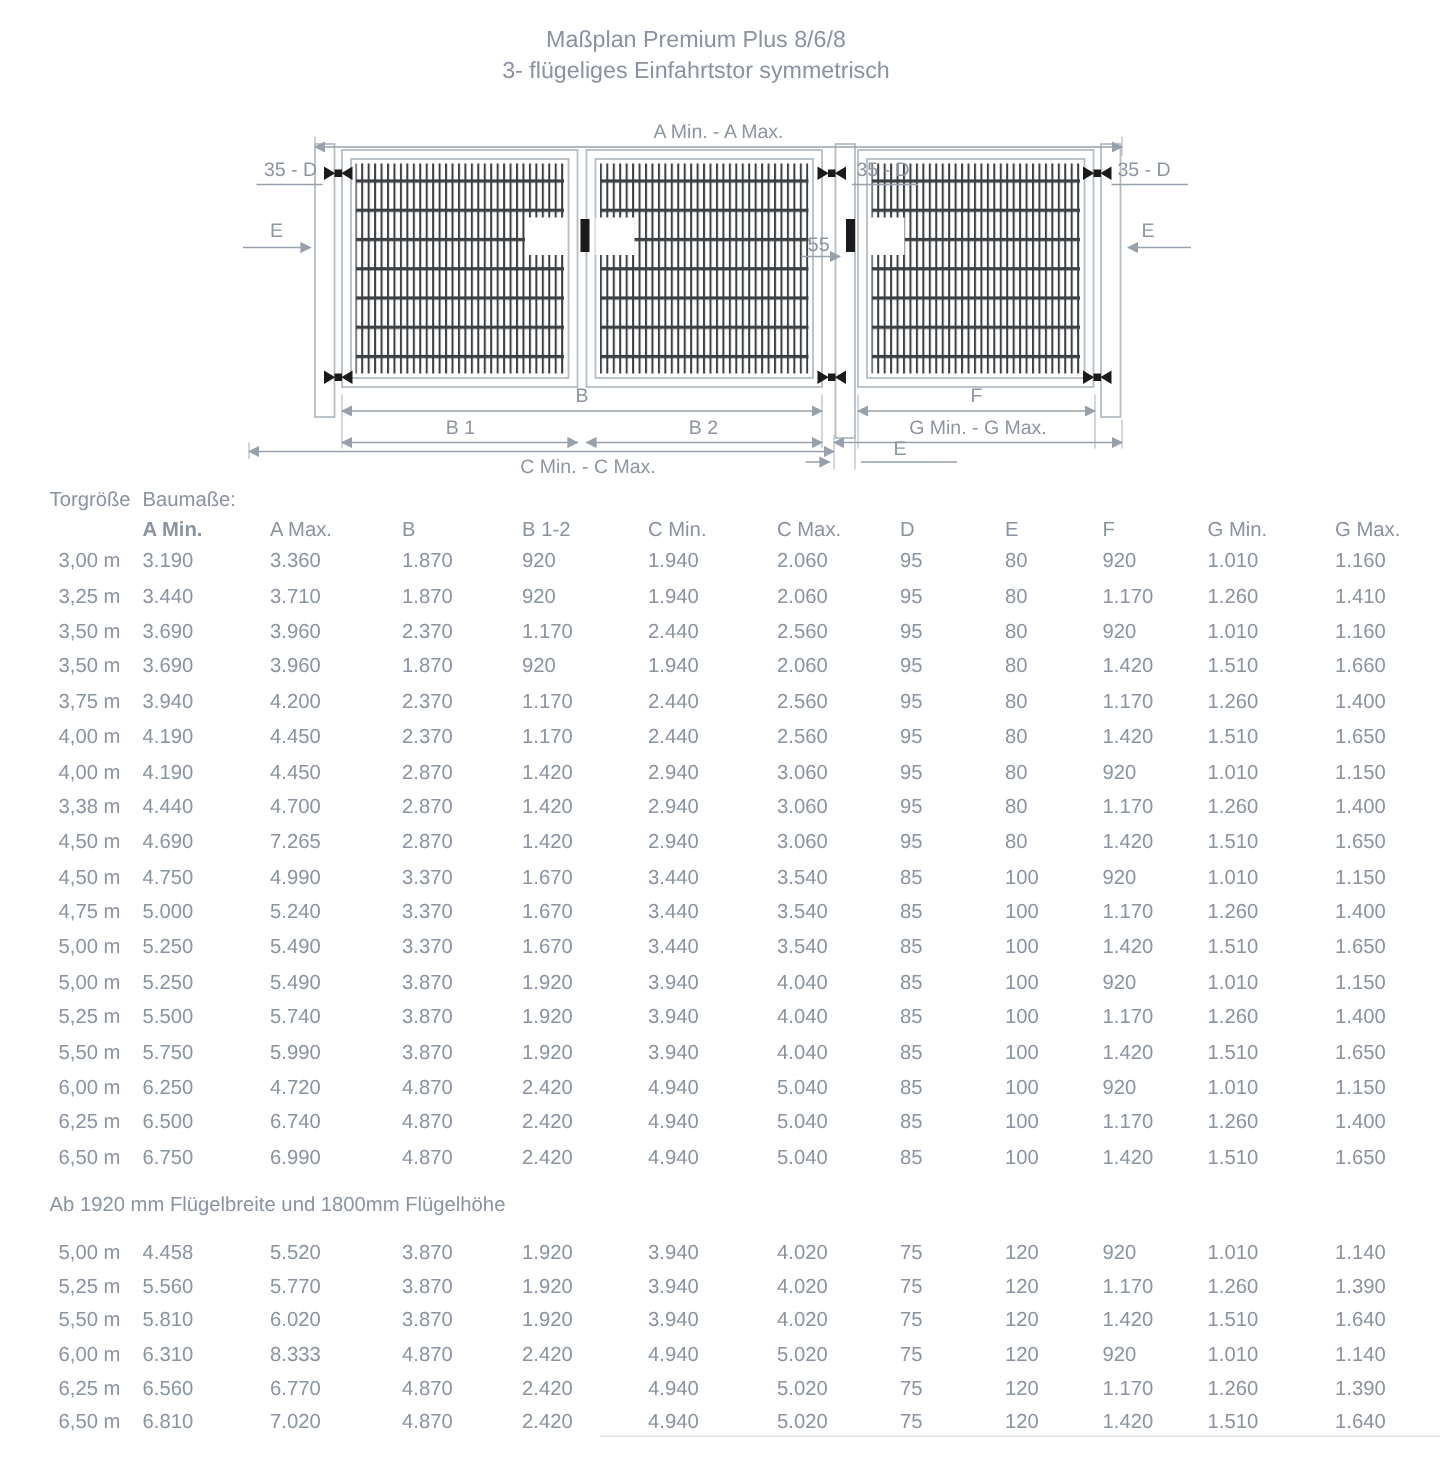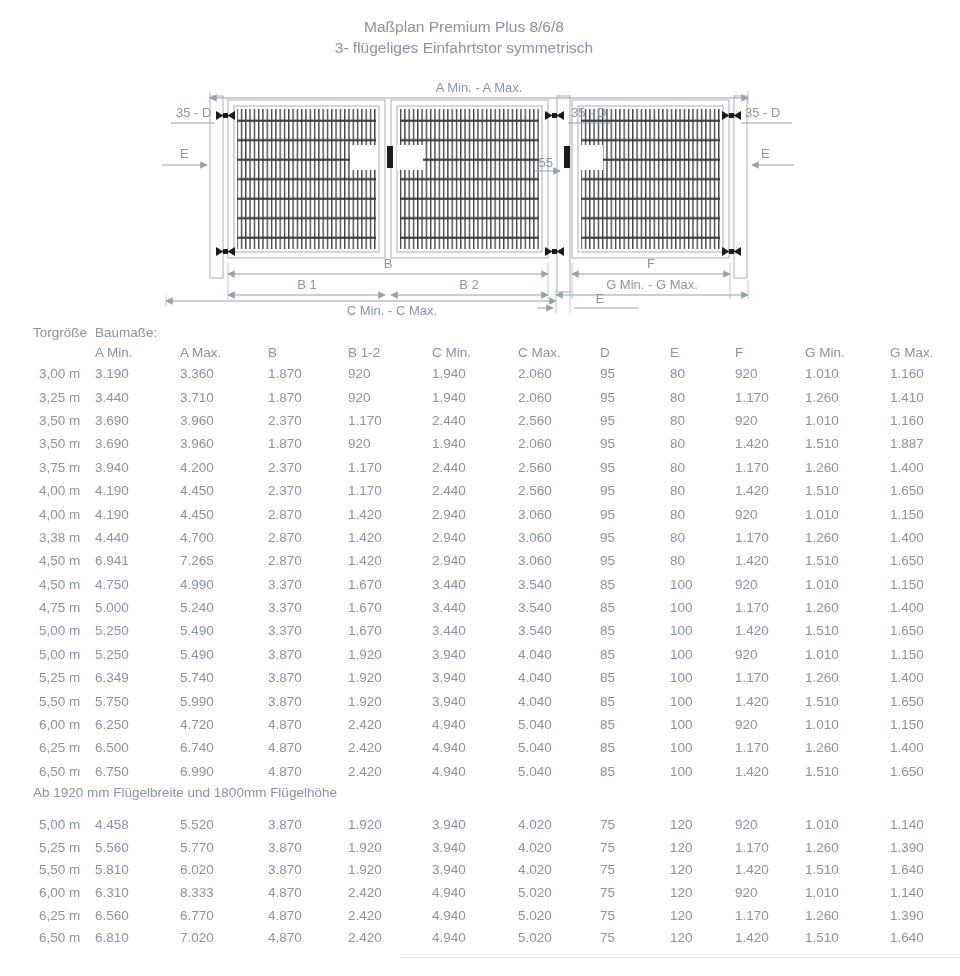--- a/index.html
+++ b/index.html
@@ -9,26 +9,26 @@
   .title-block{position:absolute;top:16px;left:0;width:928px;text-align:center;
        font-size:15.5px;line-height:21px;color:#8a92a2;}
   svg text{font-family:"Liberation Sans",sans-serif;font-size:13px;fill:#8d95a2;}
   svg .dim{stroke:#98a0ab;stroke-width:1;fill:none;}
   svg .ext{stroke:#c2c8d0;stroke-width:1;}
   svg .frame{stroke:#b6bdc5;stroke-width:1.2;fill:none;}
   svg .post{stroke:#b6bdc5;stroke-width:1.2;fill:#ffffff;}
   .table-block{position:absolute;top:322px;left:33px;width:927px;font-size:13.5px;}
   .grid-row{display:grid;grid-template-columns:62px 85px 88px 80px 84px 86px 82px 70px 65px 70px 85px 70px;align-items:center;}
   .hrow1,.hrow2{height:20px;}
-  .hrow2 span:first-child{grid-column:2;}
+  .hrow2 span:first-child{grid-column:2;font-weight:bold;}
   .trow{display:grid;grid-template-columns:62px 85px 88px 80px 84px 86px 82px 70px 65px 70px 85px 70px;
         align-items:center;height:23.4px;}
   #rows2 .trow{height:22.7px;}
   .trow span:first-child{padding-left:6px;}
-  .note-row{margin-bottom:10px;height:20px;line-height:20px;}
+  .note-row{margin-top:10px;margin-bottom:10px;height:20px;line-height:20px;}
   .bottom-hairline{position:absolute;top:957px;left:400px;width:560px;height:1px;background:#dde1e6;}
 </style>
 </head>
 <body>
 
 <div class="title-block">
   <div>Maßplan Premium Plus 8/6/8</div>
   <div>3- flügeliges Einfahrtstor symmetrisch</div>
 </div>
 
@@ -197,21 +197,21 @@
         <span>3.690</span>
         <span>3.960</span>
         <span>1.870</span>
         <span>920</span>
         <span>1.940</span>
         <span>2.060</span>
         <span>95</span>
         <span>80</span>
         <span>1.420</span>
         <span>1.510</span>
-        <span>1.887</span>
+        <span>1.660</span>
       </div>
       <div class="trow">
         <span>3,75 m</span>
         <span>3.940</span>
         <span>4.200</span>
         <span>2.370</span>
         <span>1.170</span>
         <span>2.440</span>
         <span>2.560</span>
         <span>95</span>
@@ -257,21 +257,21 @@
         <span>2.940</span>
         <span>3.060</span>
         <span>95</span>
         <span>80</span>
         <span>1.170</span>
         <span>1.260</span>
         <span>1.400</span>
       </div>
       <div class="trow">
         <span>4,50 m</span>
-        <span>6.941</span>
+        <span>4.690</span>
         <span>7.265</span>
         <span>2.870</span>
         <span>1.420</span>
         <span>2.940</span>
         <span>3.060</span>
         <span>95</span>
         <span>80</span>
         <span>1.420</span>
         <span>1.510</span>
         <span>1.650</span>
@@ -327,21 +327,21 @@
         <span>3.940</span>
         <span>4.040</span>
         <span>85</span>
         <span>100</span>
         <span>920</span>
         <span>1.010</span>
         <span>1.150</span>
       </div>
       <div class="trow">
         <span>5,25 m</span>
-        <span>6.349</span>
+        <span>5.500</span>
         <span>5.740</span>
         <span>3.870</span>
         <span>1.920</span>
         <span>3.940</span>
         <span>4.040</span>
         <span>85</span>
         <span>100</span>
         <span>1.170</span>
         <span>1.260</span>
         <span>1.400</span>

